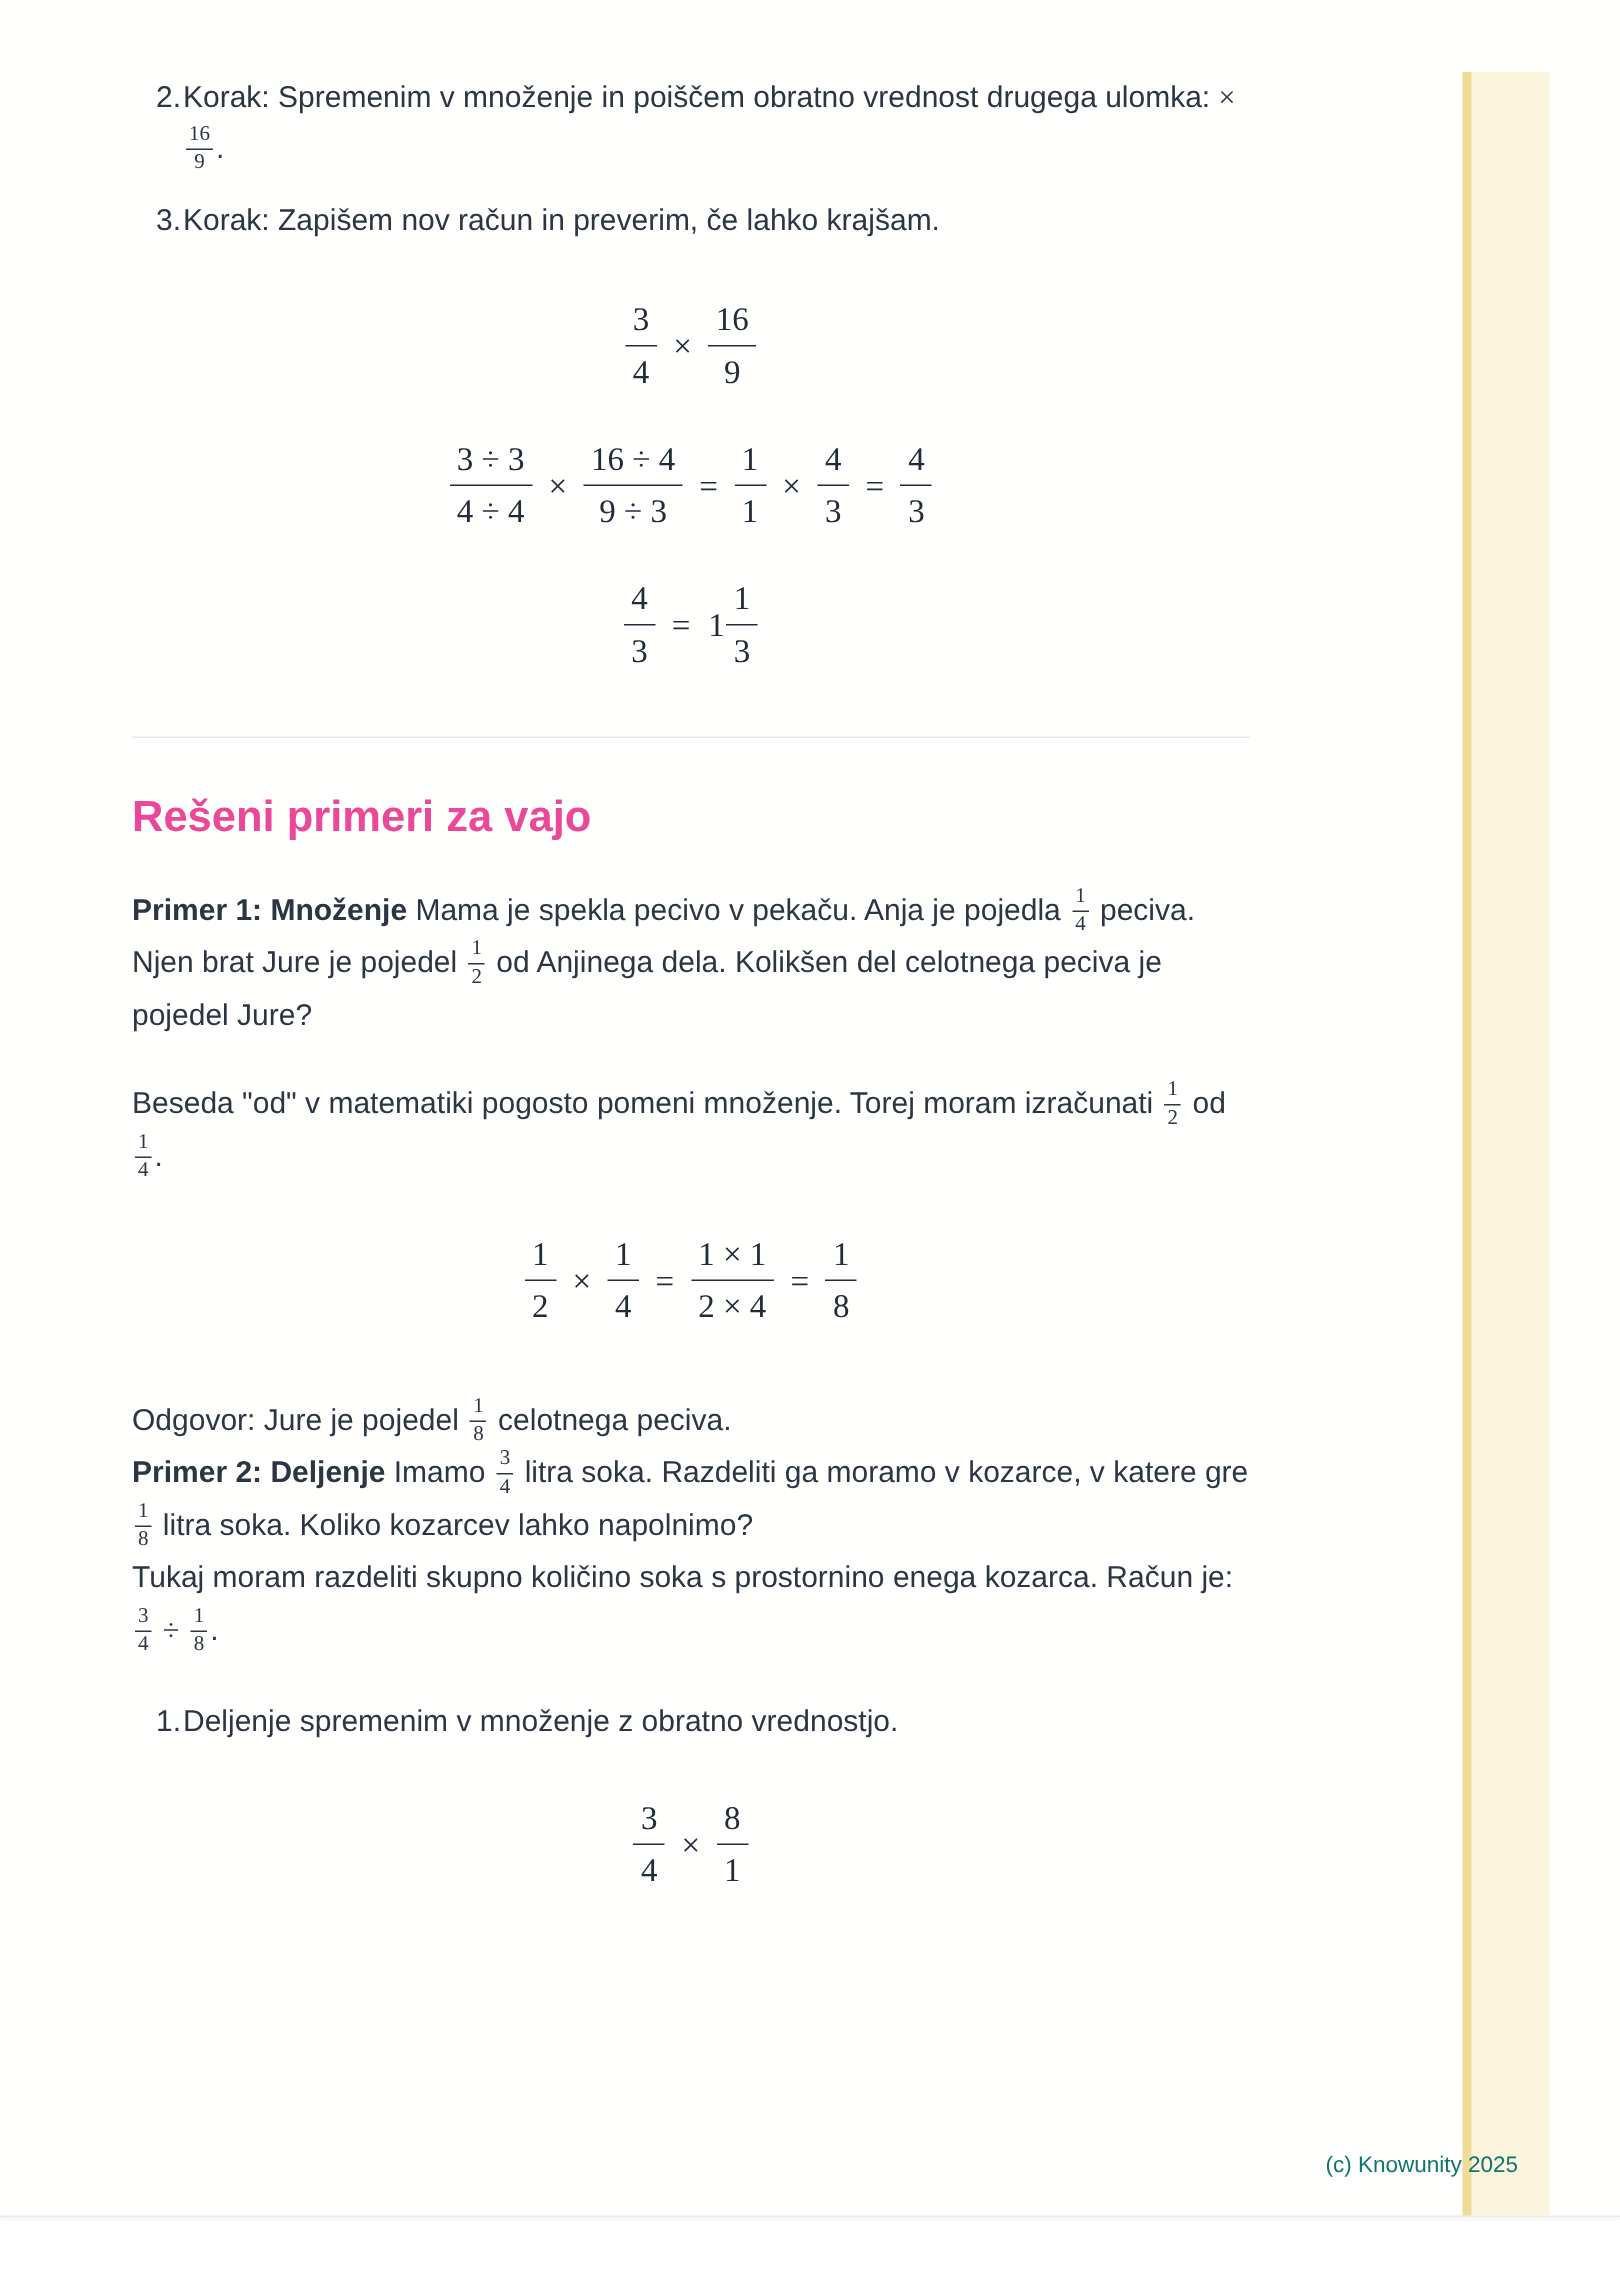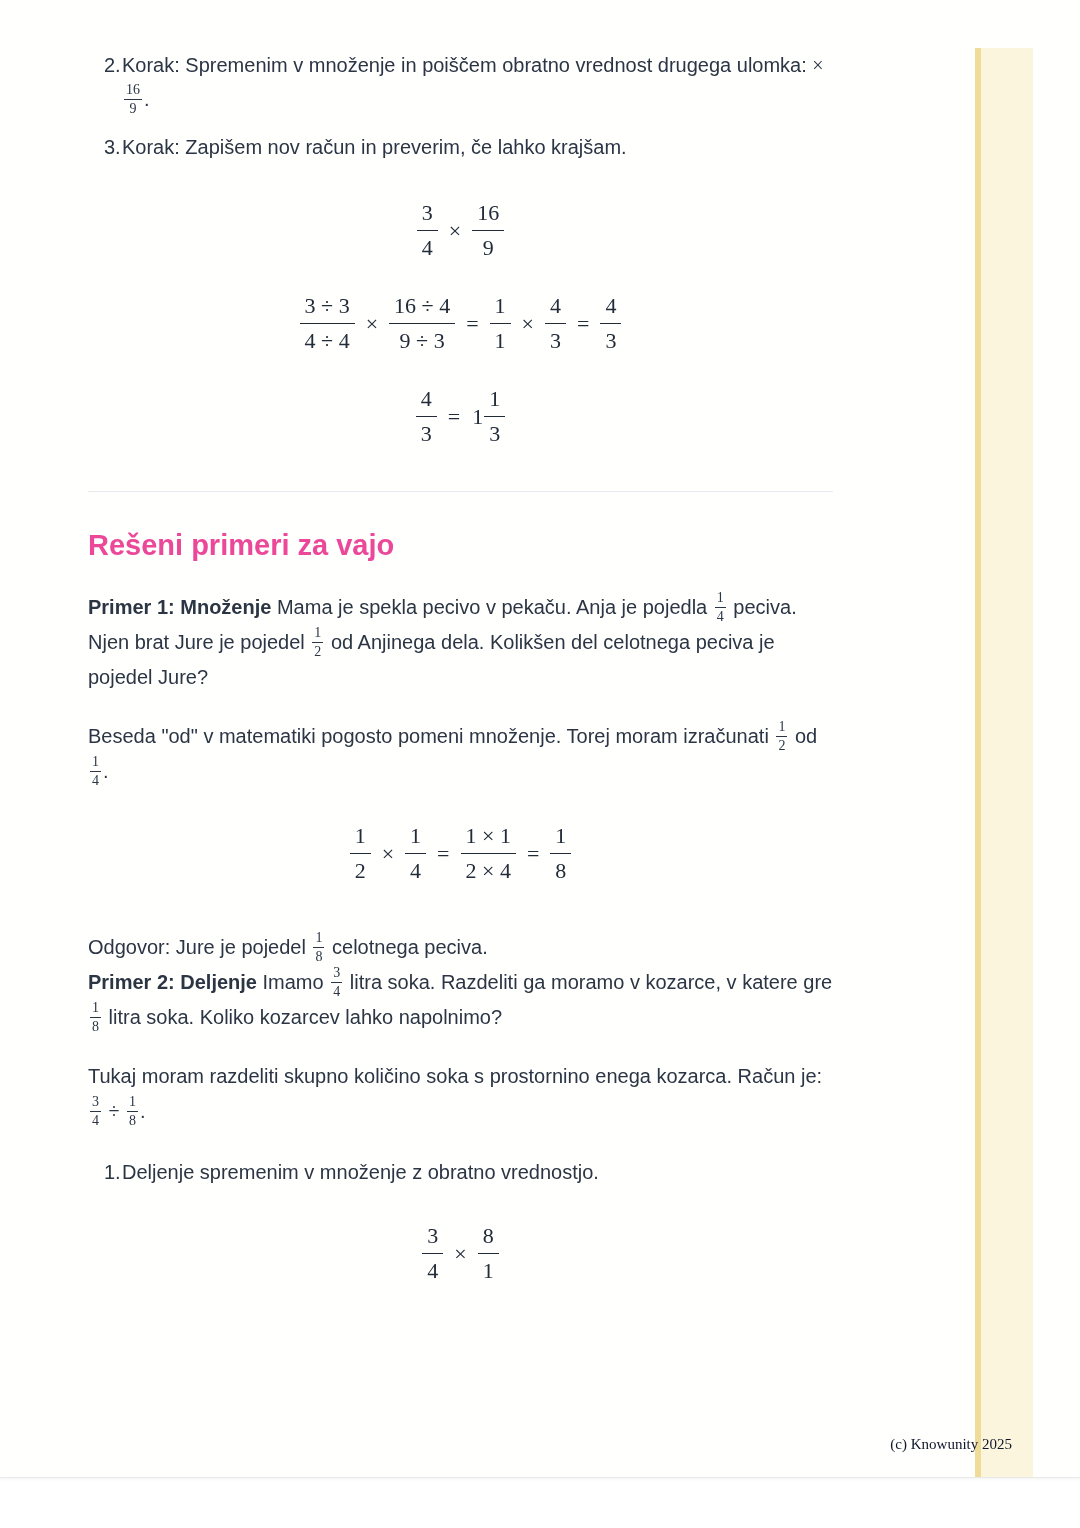--- a/index.html
+++ b/index.html
@@ -70,22 +70,22 @@
     margin:44px 0 0 0; width:745px;
   }
   .section-heading {
     margin:36px 0 0 0;
     font-size:29px; line-height:34px;
     font-weight:700;
     color:#ec4899;
   }
   .watermark {
     position:absolute; right:68px; top:1434px;
-    font-size:15px; color:#0f172a;
-    z-index:2; line-height:20px;font-family:Liberation Serif, serif;
+    font-size:15px; color:#0f766e;
+    z-index:2; line-height:20px;
   }
 </style>
 </head>
 <body>
 
 <div class="page">
   <div class="highlight-bar"></div>
 
   <div class="content">
 
@@ -123,21 +123,21 @@
     <p class="para" style="margin-top:24px;"><span class="i">Beseda "od" v matematiki pogosto pomeni množenje.</span><span> Torej moram izračunati </span><span class="sfrac"><span class="num">1</span><span class="den">2</span></span><span> od </span><span class="sfrac"><span class="num">1</span><span class="den">4</span></span><span>.</span></p>
 
     <div class="formula" style="margin-top:34px;">
       <span class="frac"><span class="num">1</span><span class="den">2</span></span><span class="op">×</span><span class="frac"><span class="num">1</span><span class="den">4</span></span><span class="op">=</span><span class="frac"><span class="num">1 × 1</span><span class="den">2 × 4</span></span><span class="op">=</span><span class="frac"><span class="num">1</span><span class="den">8</span></span>
     </div>
 
     <p class="para" style="margin-top:46px;"><span class="i">Odgovor:</span><span> Jure je pojedel </span><span class="sfrac"><span class="num">1</span><span class="den">8</span></span><span> celotnega peciva.</span></p>
 
     <p class="para" style=""><span class="b">Primer 2: Deljenje</span><span> Imamo </span><span class="sfrac"><span class="num">3</span><span class="den">4</span></span><span> litra soka. Razdeliti ga moramo v kozarce, v katere gre </span><span class="sfrac"><span class="num">1</span><span class="den">8</span></span><span> litra soka. Koliko kozarcev lahko napolnimo?</span></p>
 
-    <p class="para" style="margin-top:24px;"><span class="i">Tukaj moram razdeliti skupno količino soka s prostornino enega kozarca.</span><span> Račun je: </span><span class="sfrac"><span class="num">3</span><span class="den">4</span></span> <span class="stimes">÷</span> <span class="sfrac"><span class="num">1</span><span class="den">8</span></span><span>.</span></p>
+    <p class="para" style=""><span class="i">Tukaj moram razdeliti skupno količino soka s prostornino enega kozarca.</span><span> Račun je: </span><span class="sfrac"><span class="num">3</span><span class="den">4</span></span> <span class="stimes">÷</span> <span class="sfrac"><span class="num">1</span><span class="den">8</span></span><span>.</span></p>
 
     <div class="step" style="margin-top:26px;">
       <span class="step-num">1.</span>
       <span class="step-text">Deljenje spremenim v množenje z obratno vrednostjo.</span>
     </div>
 
     <div class="formula" style="margin-top:34px;">
       <span class="frac"><span class="num">3</span><span class="den">4</span></span><span class="op">×</span><span class="frac"><span class="num">8</span><span class="den">1</span></span>
     </div>
 

